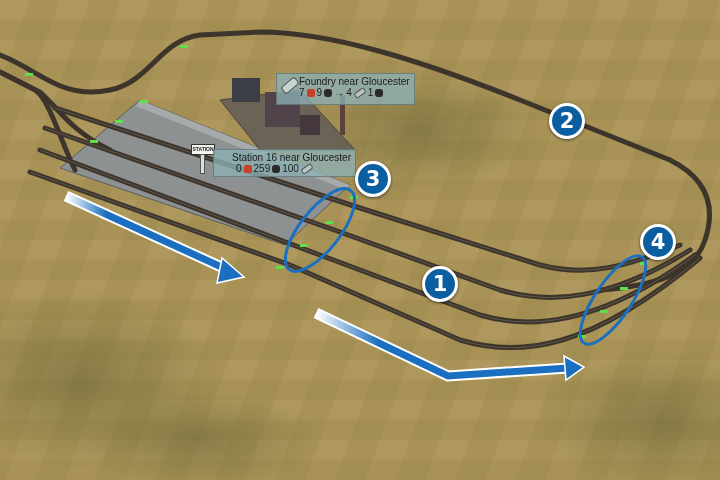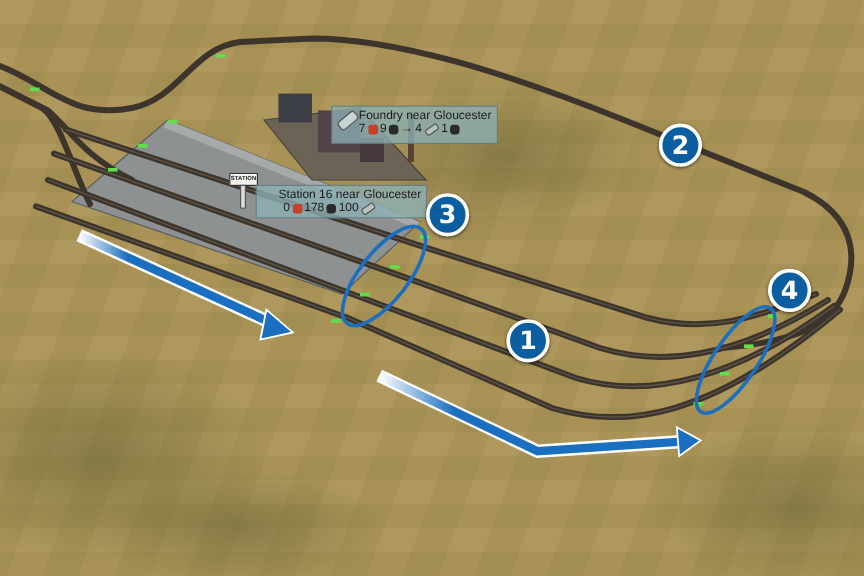--- a/index.html
+++ b/index.html
@@ -1,18 +1,18 @@
 <!DOCTYPE html>
 <html><head>
 <meta charset="utf-8">
 <style>
   html, body { margin: 0; padding: 0; }
   body { width: 720px; height: 480px; overflow: hidden; position: relative; background: #a89256; font-family: "Liberation Sans", sans-serif; }
   #map { position: absolute; left: 0; top: 0; width: 720px; height: 480px; }
-  .label-box { position: absolute; background: rgba(140,175,180,0.78); border: 1px solid rgba(80,100,105,0.6); color: #1a1a1a; font-size: 10px; line-height: 11px; padding: 2px 4px 2px 18px; font-family: "Liberation Sans", sans-serif; margin-top: 15px; }
+  .label-box { position: absolute; background: rgba(140,175,180,0.78); border: 1px solid rgba(80,100,105,0.6); color: #1a1a1a; font-size: 10px; line-height: 11px; padding: 2px 4px 2px 18px; font-family: "Liberation Sans", sans-serif; }
   .label-box .title { display: block; white-space: nowrap; }
   .label-box .row { display: flex; align-items: center; gap: 2px; white-space: nowrap; }
   .res { display: inline-block; width: 8px; height: 8px; border-radius: 2px; }
   .res.ore { background: #c8402a; }
   .res.coal { background: #2a2a2a; border-radius: 3px; }
   .res.steel { background: #b8c4c4; transform: rotate(-35deg); width: 10px; height: 4px; border: 1px solid #555; }
   .station-sign { position: absolute; width: 22px; height: 9px; background: #f4f4f0; border: 1px solid #333; font-size: 5px; line-height: 9px; text-align: center; font-weight: bold; color: #222; }
   .station-pole { position: absolute; width: 3px; height: 18px; background: #ddd; border: 1px solid #555; }
   .marker { position: absolute; width: 30px; height: 30px; border-radius: 50%; background: #0b5fa0; border: 3px solid #fff; box-shadow: 0 1px 3px rgba(0,0,0,0.6); color: #fff; font-weight: bold; font-size: 21px; line-height: 30px; text-align: center; font-family: "DejaVu Sans", sans-serif; }
 </style>
@@ -116,26 +116,26 @@
     <span>→</span>
     <span>4</span>
     <span class="res steel"></span>
     <span>1</span>
     <span class="res coal"></span>
   </span>
 </div>
 
 <div class="station-sign" style="left:191px; top:144px;">STATION</div>
 <div class="station-pole" style="left:200px; top:154px;"></div>
-<div class="label-box" style="left:213px; top:139px; height:22px;">
+<div class="label-box" style="left:213px; top:149px; height:22px;">
   <span class="title">Station 16 near Gloucester</span>
   <span class="row" style="padding-left:4px;">
     <span>0</span>
     <span class="res ore"></span>
-    <span>178</span>
+    <span>259</span>
     <span class="res coal"></span>
     <span>100</span>
     <span class="res steel"></span>
   </span>
 </div>
 
 <div class="marker" style="left:422px; top:266px;">1</div>
 <div class="marker" style="left:549px; top:103px;">2</div>
 <div class="marker" style="left:355px; top:161px;">3</div>
 <div class="marker" style="left:640px; top:224px;">4</div>

